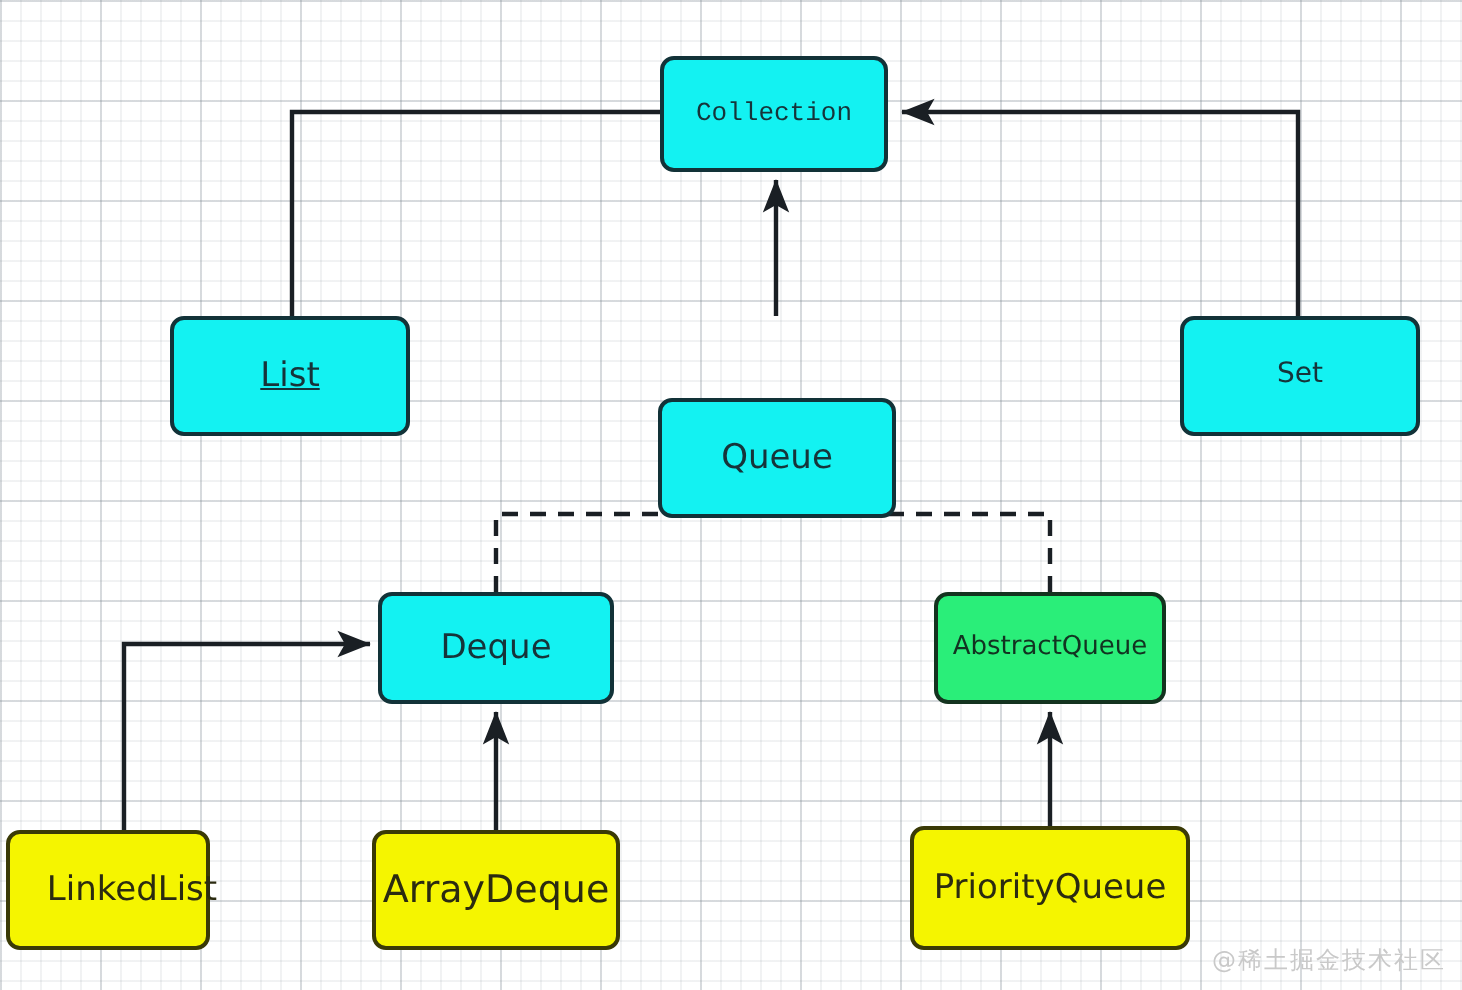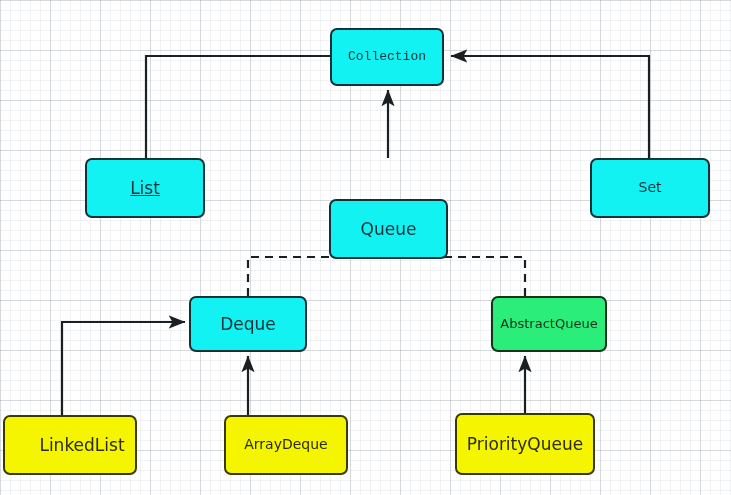--- a/index.html
+++ b/index.html
@@ -45,21 +45,20 @@
   }
   .node.iface {
     background: #13f2f2;
     border-color: #123238;
     color: #16343a;
   }
   .node.abstract {
     background: #2aee79;
     border-color: #14331f;
     color: #123321;
-    margin-left: 24px;
   }
   .node.concrete {
     background: #f5f500;
     border-color: #3a3a06;
     color: #2b2b10;
   }
   .watermark {
     position: absolute;
     right: 8px;
     bottom: 6px;
@@ -105,24 +104,25 @@
       </div>
       <div class="node iface" style="left: 590px; top: 158px; width: 120px; height: 60px; font-size: 14px;">
         <span>Set</span>
       </div>
       <div class="node iface" style="left: 189px; top: 296px; width: 118px; height: 56px; font-size: 17px;">
         <span>Deque</span>
       </div>
       <div class="node abstract" style="left: 467px; top: 296px; width: 116px; height: 56px; font-size: 13px;">
         <span>AbstractQueue</span>
       </div>
-      <div class="node concrete" style="left: 3px; top: 415px; width: 134px; height: 60px; font-size: 17px; padding-left: 24px;">
+      <div class="node concrete" style="left: 3px; top: 415px; width: 102px; height: 60px; font-size: 17px; padding-left: 24px;">
         <span>LinkedList</span>
       </div>
-      <div class="node concrete" style="left: 186px; top: 415px; width: 124px; height: 60px; font-size: 14px; margin-left: 38px;">
+      <div class="node concrete" style="left: 186px; top: 415px; width: 124px; height: 60px; font-size: 19px;">
         <span>ArrayDeque</span>
       </div>
       <div class="node concrete" style="left: 455px; top: 413px; width: 140px; height: 62px; font-size: 17px; align-items: center;">
         <span>PriorityQueue</span>
       </div>
     </div>
 
+  <div class="watermark">@稀土掘金技术社区</div>
 </div>
 
 </body></html>

